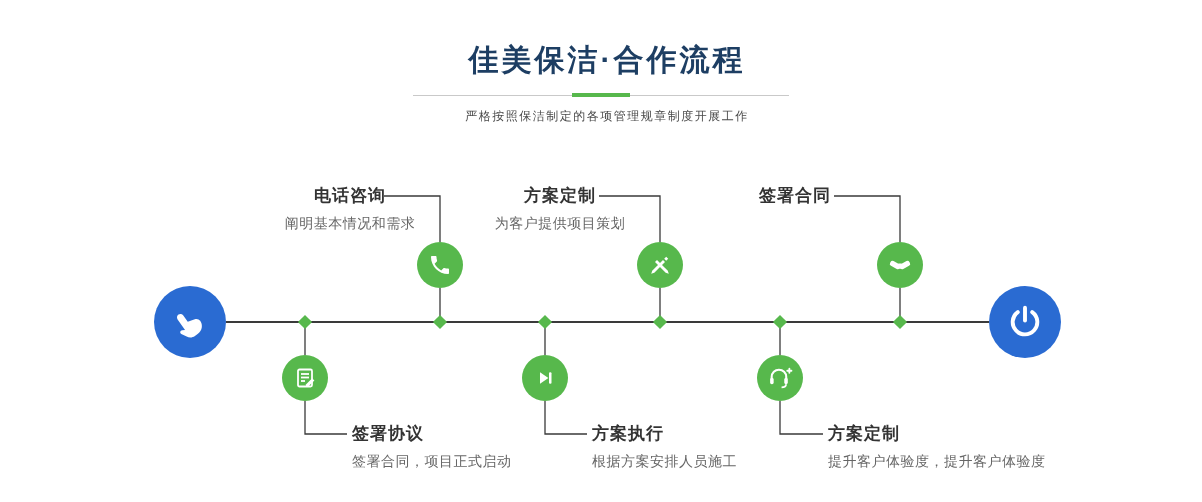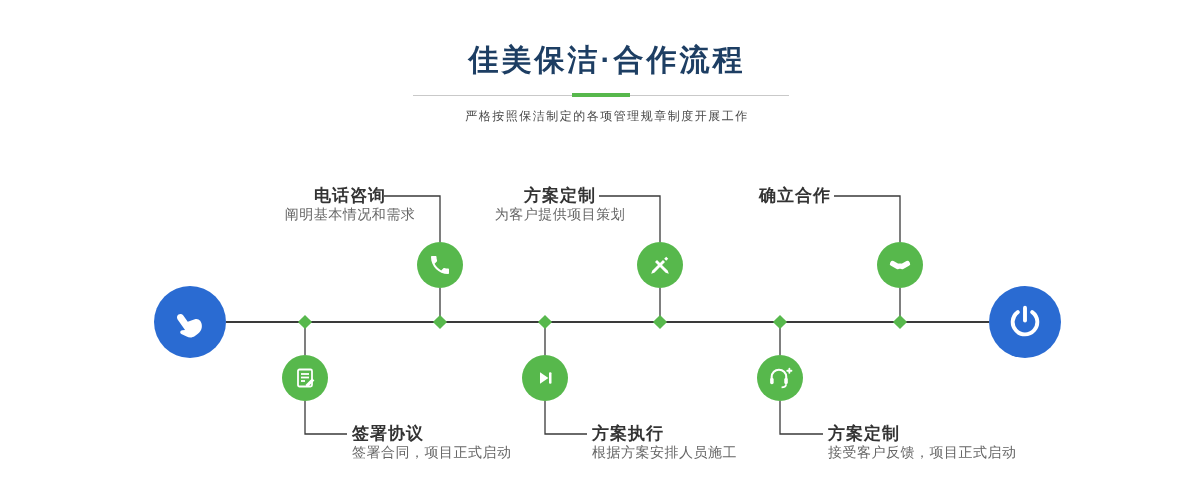--- a/index.html
+++ b/index.html
@@ -63,20 +63,21 @@
   .step-block.top { width: 240px; text-align: center; }
   .step-block.bottom { width: 280px; text-align: left; }
   .step-title {
     font-size: 17px;
     font-weight: bold;
     color: #333333;
     letter-spacing: 1px;
     line-height: 20px;
   }
   .step-desc {
+    margin-top: 9px;
     font-size: 14px;
     color: #666666;
     letter-spacing: 0.5px;
     line-height: 17px;
   }
 </style>
 </head>
 <body>
 
 <div class="stage">
@@ -194,31 +195,31 @@
     <div class="step-title">电话咨询</div>
     <div class="step-desc">阐明基本情况和需求</div>
   </div>
 
   <div class="step-block top" style="left:440px; top:186px;">
     <div class="step-title">方案定制</div>
     <div class="step-desc">为客户提供项目策划</div>
   </div>
 
   <div class="step-block top" style="left:675px; top:186px;">
-    <div class="step-title">确立合作</div>
+    <div class="step-title">签署合同</div>
   </div>
 
   <div class="step-block bottom" style="left:352px; top:424px;">
     <div class="step-title">签署协议</div>
     <div class="step-desc">签署合同，项目正式启动</div>
   </div>
 
   <div class="step-block bottom" style="left:592px; top:424px;">
     <div class="step-title">方案执行</div>
     <div class="step-desc">根据方案安排人员施工</div>
   </div>
 
   <div class="step-block bottom" style="left:828px; top:424px;">
     <div class="step-title">方案定制</div>
-    <div class="step-desc">接受客户反馈，项目正式启动</div>
+    <div class="step-desc">提升客户体验度，提升客户体验度</div>
   </div>
 
 </div>
 
 </body></html>

